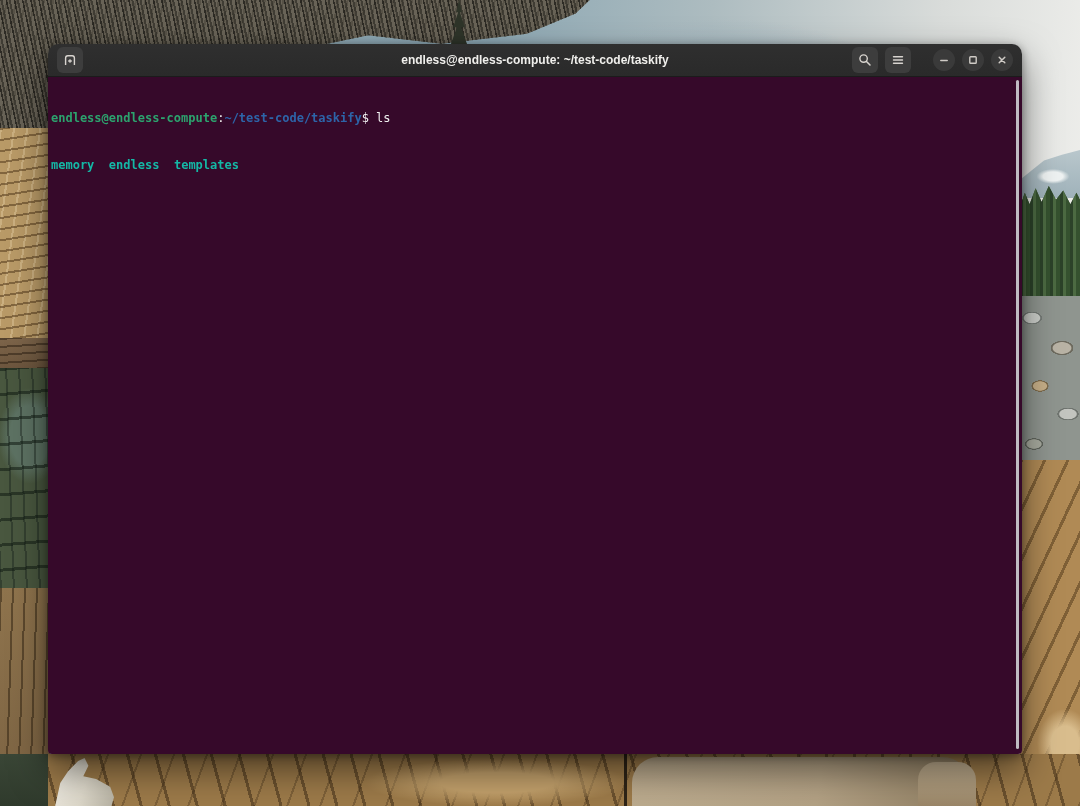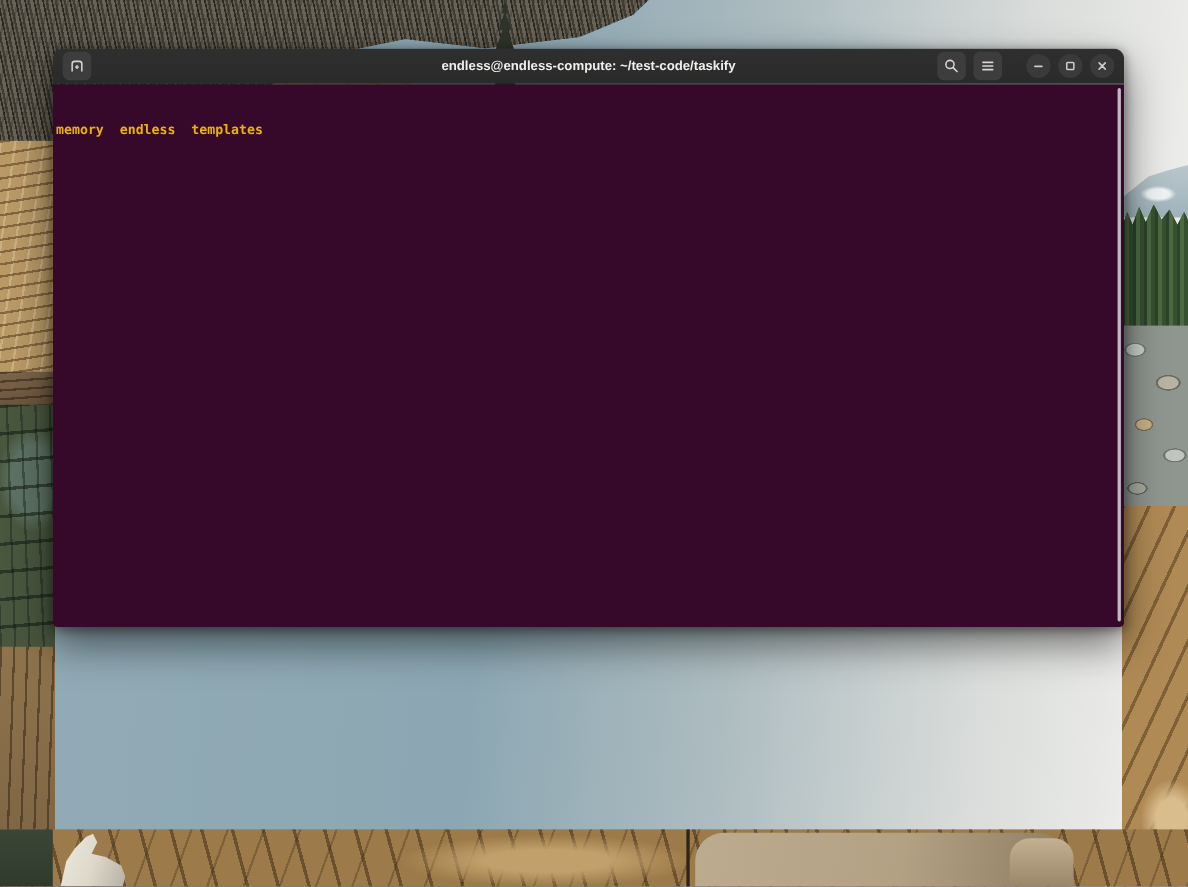--- a/index.html
+++ b/index.html
@@ -117,21 +117,21 @@
     background:linear-gradient(#c3b192,#9a8668);
   }
   .wp-bird {
     left:50px; top:758px; width:64px; height:48px;
     background:linear-gradient(110deg,#efece4 0%,#ddd8ca 55%,#b6b1a2 100%);
     clip-path:polygon(8% 100%,16% 52%,28% 28%,44% 6%,54% 0,60% 16%,52% 38%,72% 44%,94% 60%,100% 82%,96% 100%);
   }
 
   
   .window {
-    position:absolute; left:48px; top:44px; width:974px; height:526px;
+    position:absolute; left:48px; top:44px; width:974px; height:710px;
     border-radius:10px 10px 4px 4px; overflow:hidden;
     display:flex; flex-direction:column;
     box-shadow:0 16px 36px rgba(0,0,0,.5), 0 2px 10px rgba(0,0,0,.4);
   }
   .titlebar {
     flex:none; height:33px; position:relative;
     background:linear-gradient(#2f2f2f,#2a2a2a);
     border-bottom:1px solid #1b1b1b;
     display:flex; align-items:center; padding:0 9px;
   }
@@ -156,21 +156,21 @@
   .screen {
     flex:1; position:relative; background:#36092a;
     padding:3px 12px 0 3px;
     font-family:"DejaVu Sans Mono", monospace;
     font-size:12px; line-height:15.5px;
     color:#f2f2f2; white-space:pre; cursor:text;
   }
   .tline { white-space:pre; }
   .u  { color:#2ca36e; font-weight:bold; }
   .pa { color:#2d64a8; font-weight:bold; }
-  .dir { color:#eab308; font-weight:bold;margin-top:45px; }
+  .dir { color:#14b8a6; font-weight:bold;margin-top:45px; }
   .dir + .dir { margin-left:14.5px; }
   .cmd { margin-left:7.2px; }
   .cursor {
     display:inline-block; width:7px; height:14px; background:#ffffff;
     vertical-align:-2px; margin-left:7.2px;
   }
   .scrollbar {
     position:absolute; top:3px; right:3px; width:3px; bottom:5px;
     background:#c0bbc3; border-radius:2px;
   }
@@ -245,16 +245,17 @@
         <span>
             <svg width="16" height="16" viewBox="0 0 16 16">
               <path d="M5.2 5.2 L10.8 10.8 M10.8 5.2 L5.2 10.8" stroke="#cfcbc6" stroke-width="1.5" stroke-linecap="round"></path>
             </svg>
           </span>
       </button>
     </div>
   </div>
 
   <div class="screen">
+    <div class="tline"><span class="u">endless@endless-compute</span><span>:</span><span class="pa">~/test-code/taskify</span><span>$</span><span class="cmd">ls</span></div>
     <div class="tline"><span class="dir">memory</span><span class="dir">endless</span><span class="dir">templates</span></div>
     <div class="scrollbar"></div>
   </div>
 </div>
 
 </body></html>

